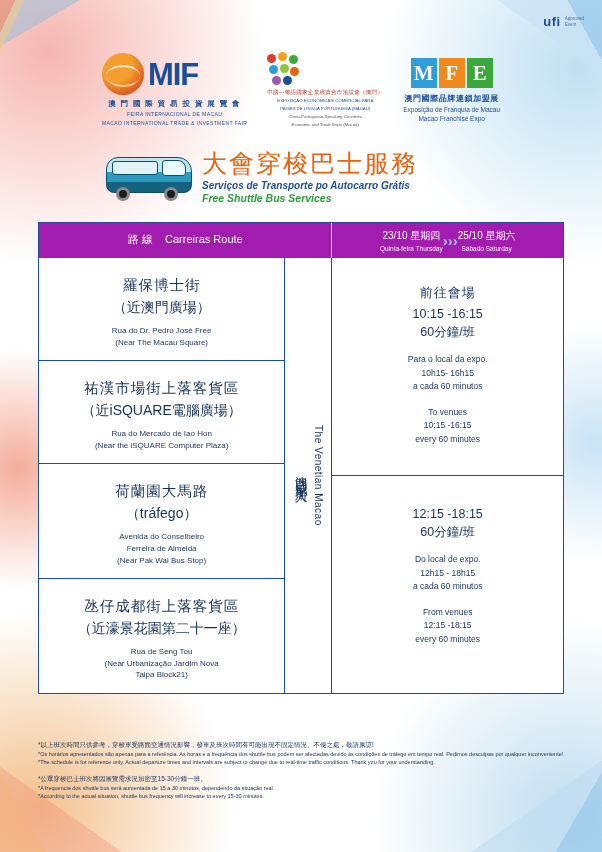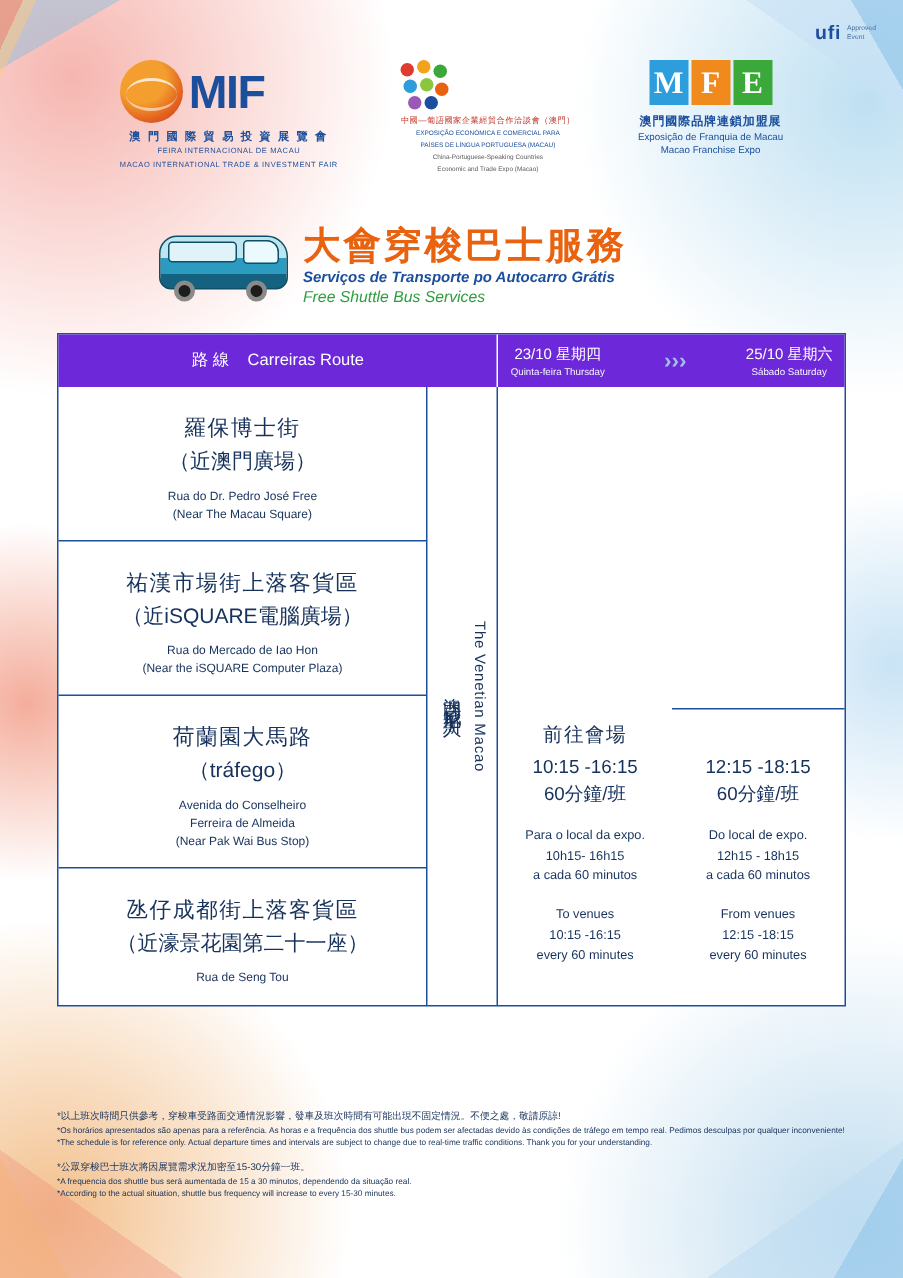--- a/index.html
+++ b/index.html
@@ -52,21 +52,21 @@
 
   .ufi {
     position:absolute; right:18px; top:14px;
     display:flex; align-items:center; gap:4px;
   }
   .ufi-mark { font-size:13px; font-weight:bold; color:#1f4e9c; letter-spacing:.5px; }
   .ufi-sub { font-size:4.5px; line-height:1.15; color:#4a6f9e; }
 
   .logos {
     position:absolute; left:0; right:0; top:40px; height:100px;
-    display:flex; align-items:flex-start; justify-content:center; gap:42px;
+    display:flex; align-items:center; justify-content:center; gap:20px;
   }
   .logo { text-align:center; }
 
   
   .mif-row { display:flex; align-items:center; gap:4px; }
   .mif-globe {
     width:42px; height:42px; border-radius:50%;
     background: radial-gradient(circle at 35% 30%, #f39e2e 0 40%, #e2601f 70%, #c9431a 100%);
     position:relative;
   }
@@ -103,33 +103,33 @@
   }
   .bus { width:86px; height:52px; position:relative; flex:0 0 auto; margin-left:78px;}
   .bus-body { position:absolute; left:0; top:6px; width:86px; height:36px; border-radius:12px 14px 8px 8px;
     background:linear-gradient(180deg,#bfe6ef 0 42%, #2b9bbf 42% 72%, #14627f 72% 100%);
     border:1.5px solid #0d4f68;}
   .bus-win { position:absolute; left:6px; top:10px; width:46px; height:14px; background:#dff3f8; border-radius:3px; border:1px solid #0d4f68;}
   .bus-front { position:absolute; left:56px; top:9px; width:24px; height:16px; background:#eafaff; border-radius:3px 8px 3px 3px; border:1px solid #0d4f68;}
   .bus-wheel { position:absolute; bottom:2px; width:14px; height:14px; border-radius:50%; background:#1d1d1d; border:3px solid #8a8a8a;}
   .bus-wheel.w1 { left:10px; } .bus-wheel.w2 { left:58px; }
   .banner-txt { flex:1; }
-  .banner-cn { font-size:25px; font-weight:bold; color:#e8620f; letter-spacing:2px;
+  .banner-cn { font-size:25px; font-weight:normal; color:#e8620f; letter-spacing:2px;
     text-shadow:1px 1px 0 #fff; line-height:1; font-family:"DejaVu Sans", sans-serif;}
   .banner-pt { font-size:10px; color:#1b4e9b; font-style:italic; font-weight:bold; margin-top:4px;}
-  .banner-en { font-size:10.5px; color:#2e9d3f; font-style:italic; font-weight:normal; margin-top:1px;}
+  .banner-en { font-size:10.5px; color:#2e9d3f; font-style:italic; font-weight:bold; margin-top:1px;}
 
   
   .tbl {
     position:absolute; left:38px; right:38px; top:222px;
     border:1px solid #1b4e9b; background:#fff;
   }
-  .thead { display:flex; background:#6d28d9; color:#fff; }
+  .thead { display:flex; background:#a21caf; color:#fff; }
   .th-route { flex:1 1 56%; text-align:center; padding:9px 4px; font-size:11px; border-right:1px solid #fff;}
-  .th-dates { flex:1 1 44%; display:flex; align-items:center; justify-content:space-between; padding:6px 8px;}
+  .th-dates { flex:1 1 44%; display:flex; align-items:center; justify-content:center; padding:6px 8px;}
   .date-col { text-align:center; }
   .date-top { font-size:10px; }
   .date-bot { font-size:6.5px; opacity:.95; margin-top:2px;}
   .chev { display:flex; gap:1px; color:#9fc0ea; font-size:15px; font-weight:bold; line-height:1;}
 
   .tbody { display:flex; }
   .routes { flex:1 1 47%; border-right:1px solid #1b4e9b;}
   .route {
     padding:18px 6px 12px; text-align:center; border-bottom:1px solid #1b4e9b;
   }
@@ -143,21 +143,21 @@
     flex:0 0 9%; border-right:1px solid #1b4e9b;
     display:flex; align-items:center; justify-content:center; gap:4px; padding:6px 2px;
   }
   .venue-cn {
     writing-mode:vertical-rl; font-size:12.5px; color:#16325c; letter-spacing:3px;
   }
   .venue-en {
     writing-mode:vertical-rl; font-size:10px; color:#16325c; letter-spacing:.5px;
   }
 
-  .times { flex:1 1 44%; display:flex; flex-direction:row;align-items:flex-end;}
+  .times { flex:1 1 44%; display:flex; flex-direction:column;}
   .tblk { flex:1; text-align:center; padding:26px 6px; }
   .tblk.second { border-top:1px solid #1b4e9b; }
   .t-cn-title { font-size:13px; color:#16325c; letter-spacing:1px;}
   .t-cn-time { font-size:12.5px; color:#16325c; margin-top:5px;}
   .t-cn-freq { font-size:12.5px; color:#16325c; margin-top:3px;}
   .t-pt { font-size:8.5px; color:#16325c; margin-top:12px; line-height:1.6;}
   .t-en { font-size:8.5px; color:#16325c; margin-top:12px; line-height:1.6;}
 
   .notes { position:absolute; left:38px; right:38px; bottom:44px; }
   .note-line { line-height:1.55; }
@@ -286,20 +286,22 @@
           <div class="r-cn2">（tráfego）</div>
           <div class="r-pt" style="white-space:pre-line">Avenida do Conselheiro
 Ferreira de Almeida</div>
           <div class="r-en">(Near Pak Wai Bus Stop)</div>
         </div>
 
         <div class="route">
           <div class="r-cn1">氹仔成都街上落客貨區</div>
           <div class="r-cn2">（近濠景花園第二十一座）</div>
           <div class="r-pt">Rua de Seng Tou</div>
+          <div class="r-en" style="white-space:pre-line">(Near Urbanização Jardim Nova
+Taipa Block21)</div>
         </div>
 
       </div>
 
       <div class="venue">
         <div class="venue-cn">澳門威尼斯人</div>
         <div class="venue-en">The Venetian Macao</div>
       </div>
 
       <div class="times">

